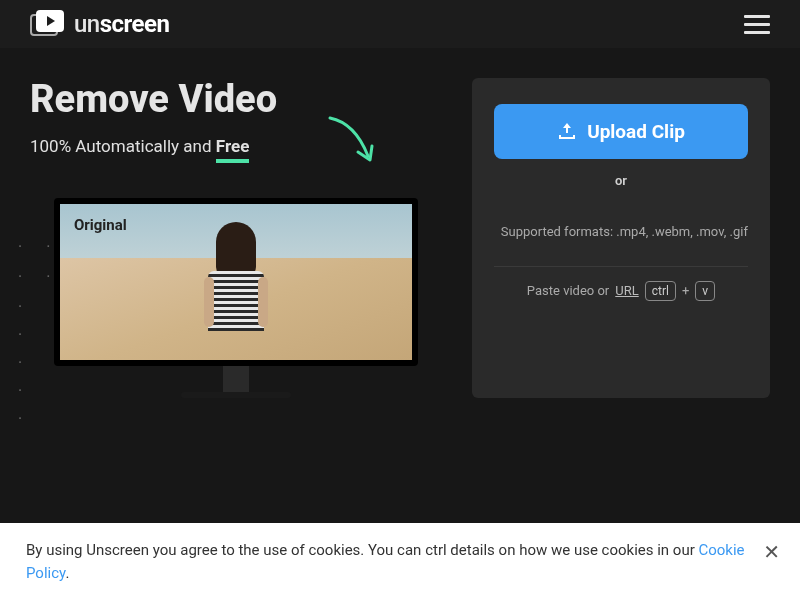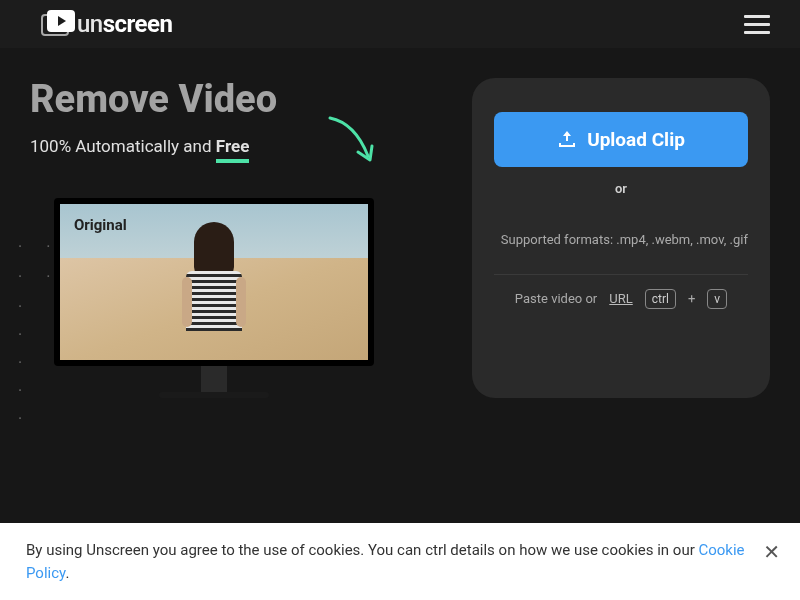--- a/index.html
+++ b/index.html
@@ -15,21 +15,21 @@
     .header {
       display: flex;
       align-items: center;
       justify-content: space-between;
       padding: 10px 30px;
       background: #1c1c1c;
     }
     .logo-wrap {
       display: flex;
       align-items: center;
-      margin-left: 11px;
+      gap: 8px;
     }
     .logo-icon {
       position: relative;
       width: 36px;
       height: 28px;
     }
     .logo-icon .screen-back {
       position: absolute;
       left: 0;
       top: 4px;
@@ -77,21 +77,21 @@
       display: flex;
       padding: 30px 30px 0 30px;
       gap: 20px;
       position: relative;
     }
     .left { flex: 1; position: relative; }
     .headline {
       font-size: 38px;
       font-weight: 800;
       line-height: 1.15;
-      color: #a3a3a3;
+      color: #e5e5e5;
     }
     .subline {
       margin-top: 14px;
       font-size: 17px;
       color: #e0e0e0;
     }
     .free {
       font-weight: 700;
       border-bottom: 4px solid #4de2a7;
       padding-bottom: 3px;
@@ -108,21 +108,21 @@
     .dots-h2 { left: -12px; top: 185px; }
     .dots-v { left: -12px; top: 215px; letter-spacing: 0; }
     .arrow {
       position: absolute;
       left: 290px;
       top: 30px;
     }
     .monitor {
       margin-top: 42px;
       margin-left: 24px;
-      width: 320px;
+      width: 364px;
       position: relative;
     }
     .monitor-frame {
       border: 6px solid #000;
       border-radius: 4px;
       background: linear-gradient(150deg, #d4b896 0%, #c9a87d 60%, #b8946a 100%);
       height: 168px;
       position: relative;
       overflow: hidden;
     }
@@ -150,22 +150,22 @@
     }
     .stand {
       width: 26px; height: 26px; background: #2a2a2a; margin: 0 auto;
     }
     .standbase {
       width: 110px; height: 6px; background: #1a1a1a; border-radius: 3px; margin: 0 auto;
     }
     .upload-card {
       width: 298px;
       background: #2a2a2a;
-      border-radius: 23px;
-      padding: 34px 22px 14px;
+      border-radius: 6px;
+      padding: 26px 22px 14px;
       margin-left: 32px;
     }
     .upload-btn {
       display: flex;
       align-items: center;
       justify-content: center;
       gap: 10px;
       background: #3b99f2;
       color: #fff;
       font-weight: 700;
@@ -197,21 +197,21 @@
       text-align: right;
       font-size: 13px;
       color: #aaa;
       margin-top: 34px;
       line-height: 1.5;
     }
     .paste-row {
       display: flex;
       align-items: center;
       justify-content: center;
-      gap: 12px;
+      gap: 6px;
       margin-top: 24px;
       padding-top: 14px;
       border-top: 1px solid #3a3a3a;
       font-size: 13px;
       color: #aaa;
     }
     .url-link { color: #bbb; text-decoration: underline; cursor: pointer; }
     .kbd {
       border: 1px solid #888;
       border-radius: 4px;

